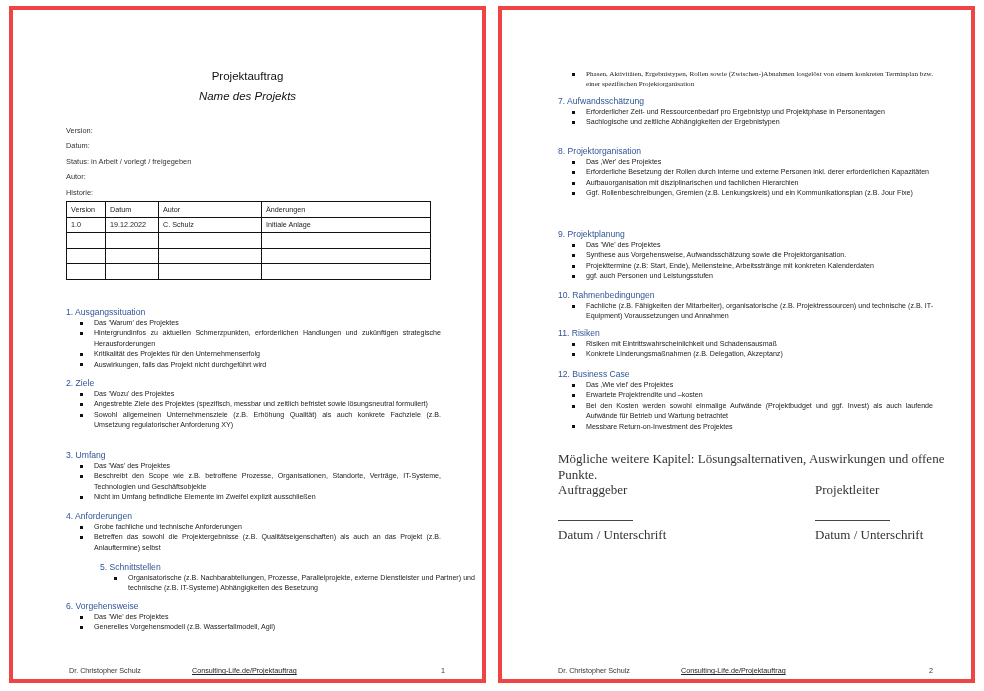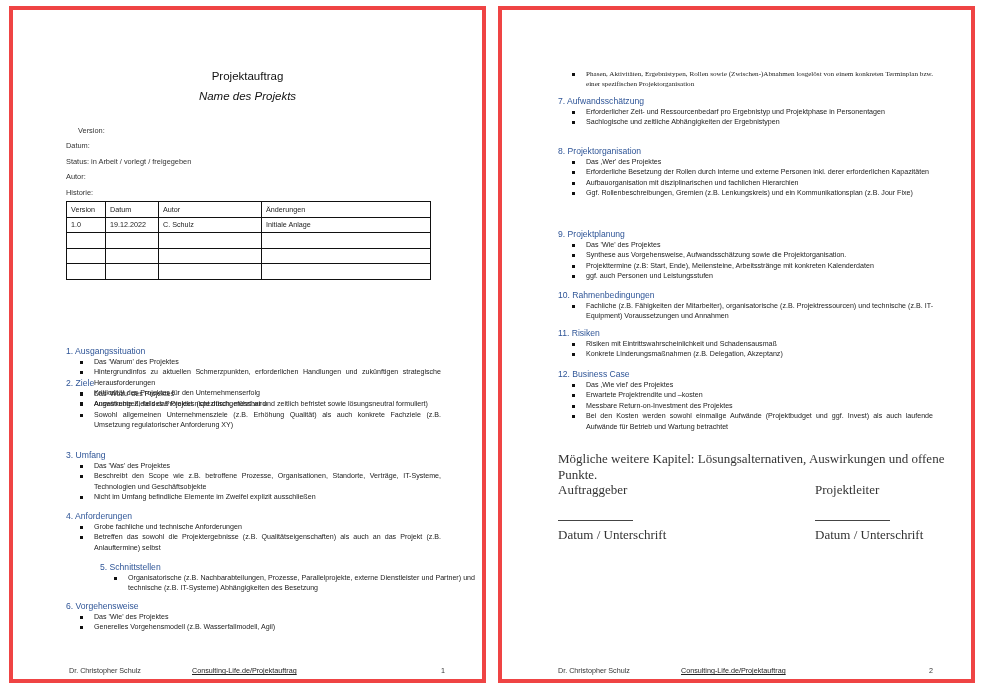--- a/index.html
+++ b/index.html
@@ -35,21 +35,21 @@
   .p2text { left:56px; font-size:13px; color:#333;font-family:Liberation Serif, serif; }
   .sigline { width:75px; height:0; border-top:1px solid #444; }
 </style>
 </head>
 <body>
 
 <div class="page" id="page1">
   <div class="abs title" style="top:60px;">Projektauftrag</div>
   <div class="abs title" style="top:80px; font-style:italic;">Name des Projekts</div>
 
-  <div class="abs meta" style="top:116px;margin-left:12px;">Version:</div>
+  <div class="abs meta" style="top:116px;">Version:</div>
   <div class="abs meta" style="top:131px;">Datum:</div>
   <div class="abs meta" style="top:147px;">Status: in Arbeit / vorlegt / freigegeben</div>
   <div class="abs meta" style="top:162px;">Autor:</div>
   <div class="abs meta" style="top:178px;">Historie:</div>
 
   <table class="hist">
     <tbody>
         <tr>
       <td style="width:30px;">Version</td>
       <td style="width:44px;">Datum</td>
@@ -76,21 +76,21 @@
     </tr>
     <tr>
       <td></td>
       <td></td>
       <td></td>
       <td></td>
     </tr>
   </tbody>
     </table>
 
-  <div class="abs sec" style="top:297px;margin-top:39px;">
+  <div class="abs sec" style="top:297px;">
     <div class="sec-h">1. Ausgangssituation</div>
     <ul class="bl">
       <li>Das 'Warum' des Projektes</li>
       <li>Hintergrundinfos zu aktuellen Schmerzpunkten, erforderlichen Handlungen und zukünftigen strategische Herausforderungen</li>
       <li>Kritikalität des Projektes für den Unternehmenserfolg</li>
       <li>Auswirkungen, falls das Projekt nicht durchgeführt wird</li>
     </ul>
   </div>
 
   <div class="abs sec" style="top:368px;">
@@ -189,22 +189,22 @@
       <li>Risiken mit Eintrittswahrscheinlichkeit und Schadensausmaß</li>
       <li>Konkrete Linderungsmaßnahmen (z.B. Delegation, Akzeptanz)</li>
     </ul>
   </div>
 
   <div class="abs sec" style="left:56px; top:359px;">
     <div class="sec-h">12. Business Case</div>
     <ul class="bl">
       <li>Das ‚Wie viel' des Projektes</li>
       <li>Erwartete Projektrendite und –kosten</li>
+      <li>Bei den Kosten werden sowohl einmalige Aufwände (Projektbudget und ggf. Invest) als auch laufende Aufwände für Betrieb und Wartung betrachtet</li>
       <li>Messbare Return-on-Investment des Projektes</li>
-      <li>Bei den Kosten werden sowohl einmalige Aufwände (Projektbudget und ggf. Invest) als auch laufende Aufwände für Betrieb und Wartung betrachtet</li>
     </ul>
   </div>
 
   <div class="abs p2text" style="top:441px;">Mögliche weitere Kapitel: Lösungsalternativen, Auswirkungen und offene Punkte.</div>
 
   <div class="abs p2text" style="top:472px;">Auftraggeber</div>
   <div class="abs p2text" style="left:313px; top:472px;">Projektleiter</div>
 
   <div class="abs sigline" style="left:56px; top:510px;"></div>
   <div class="abs sigline" style="left:313px; top:510px;"></div>

